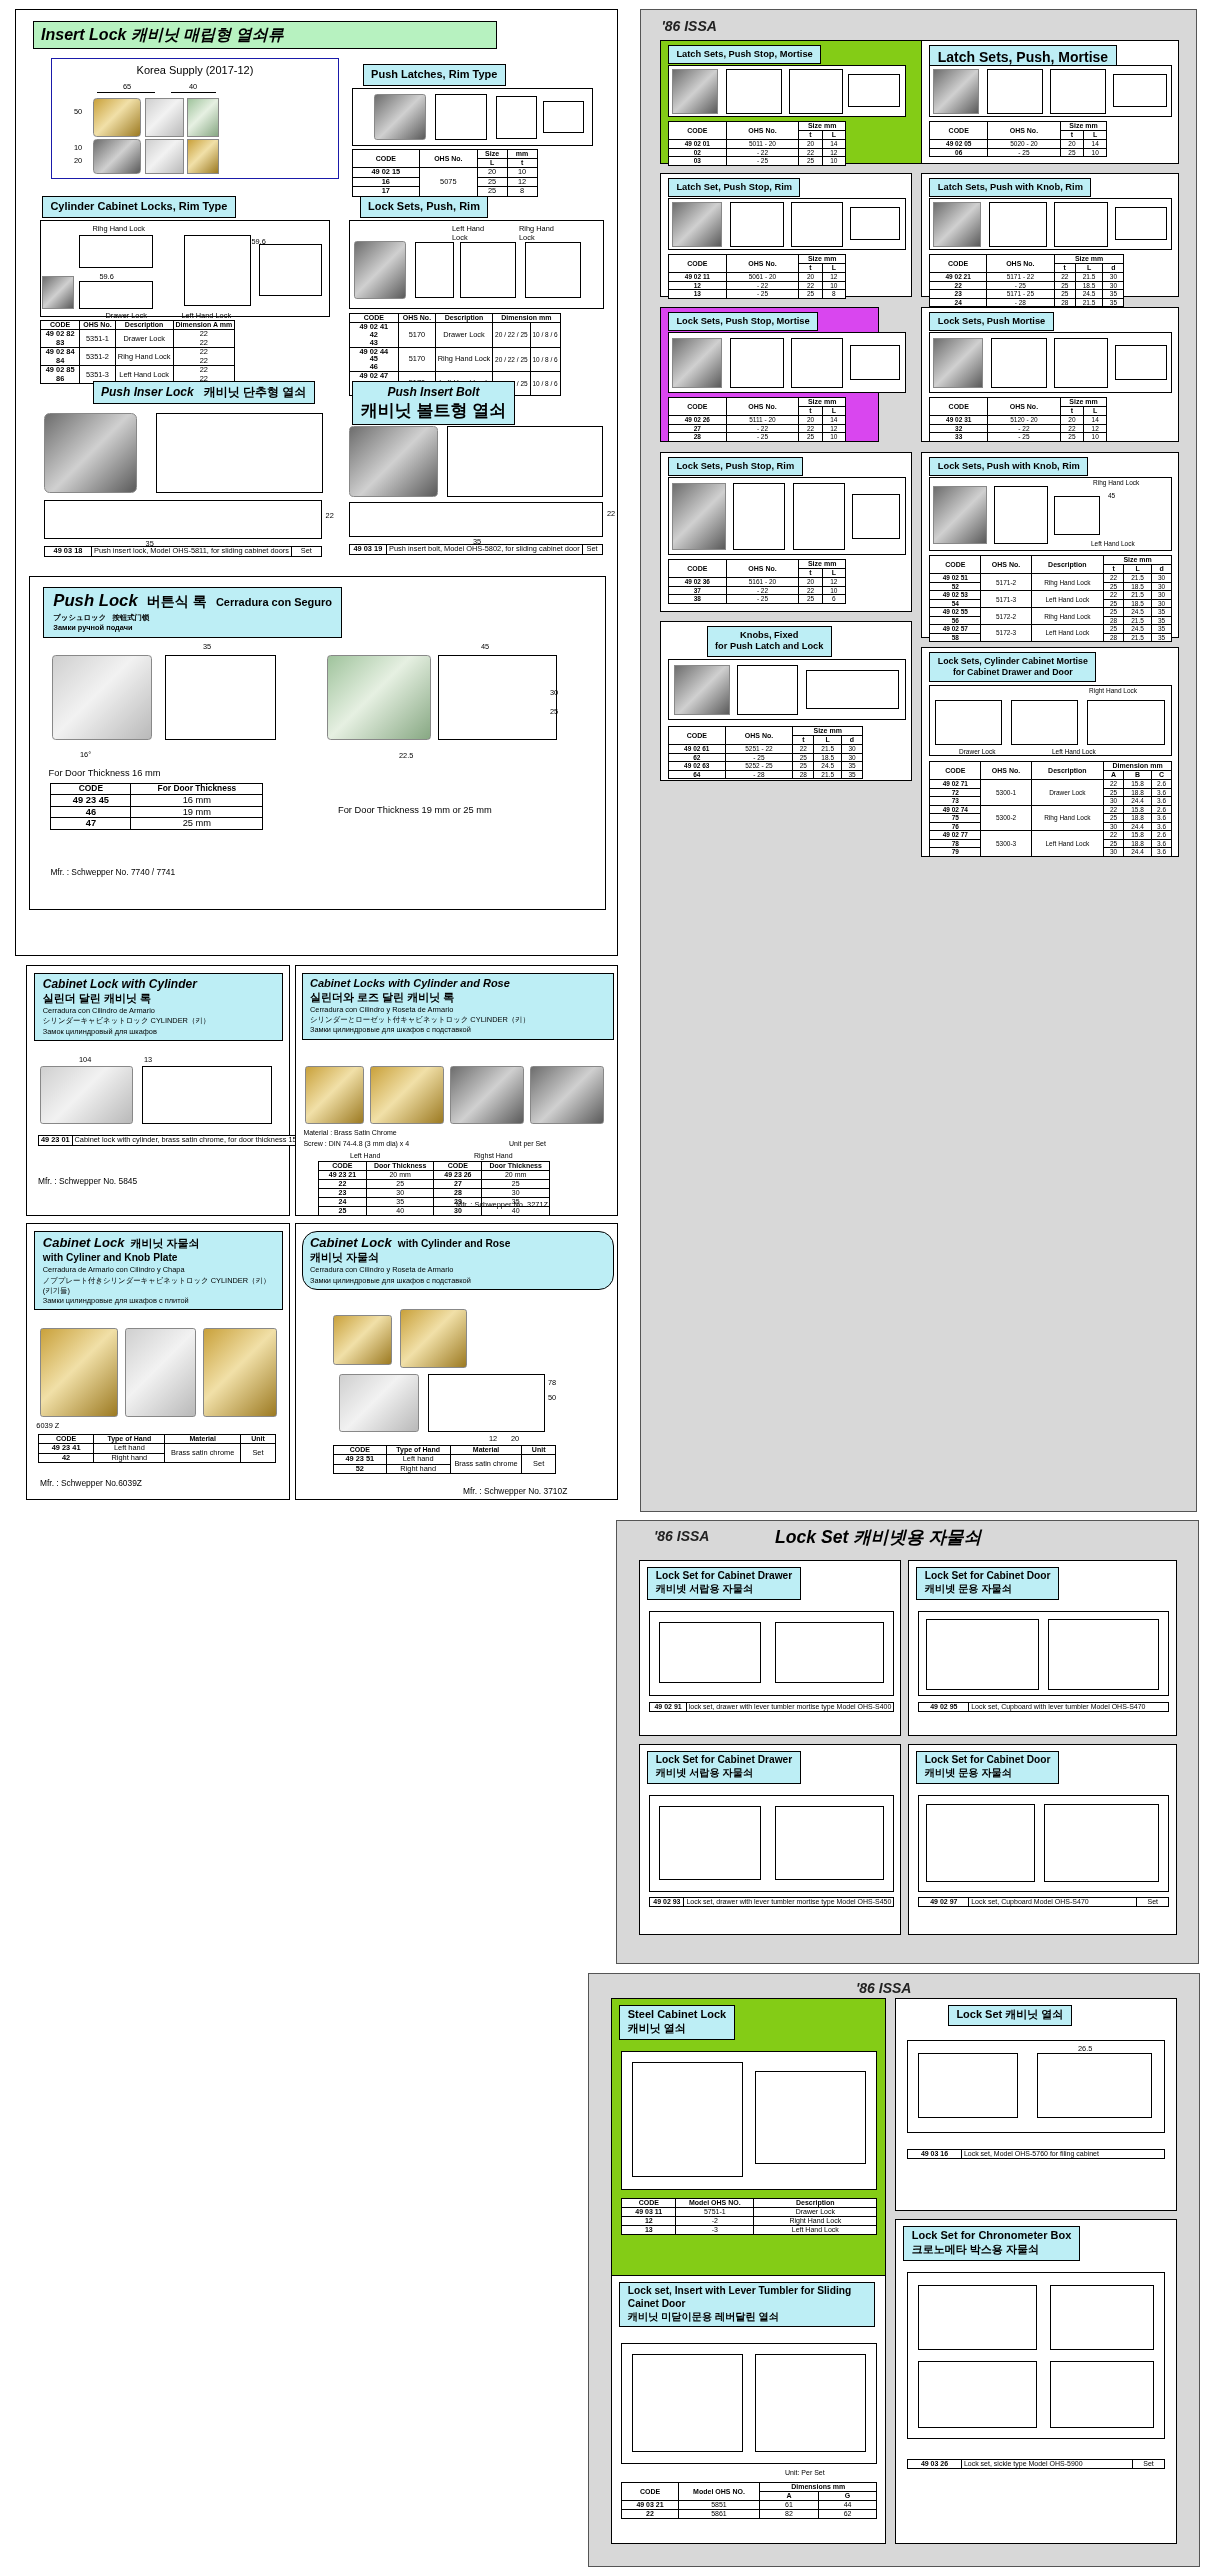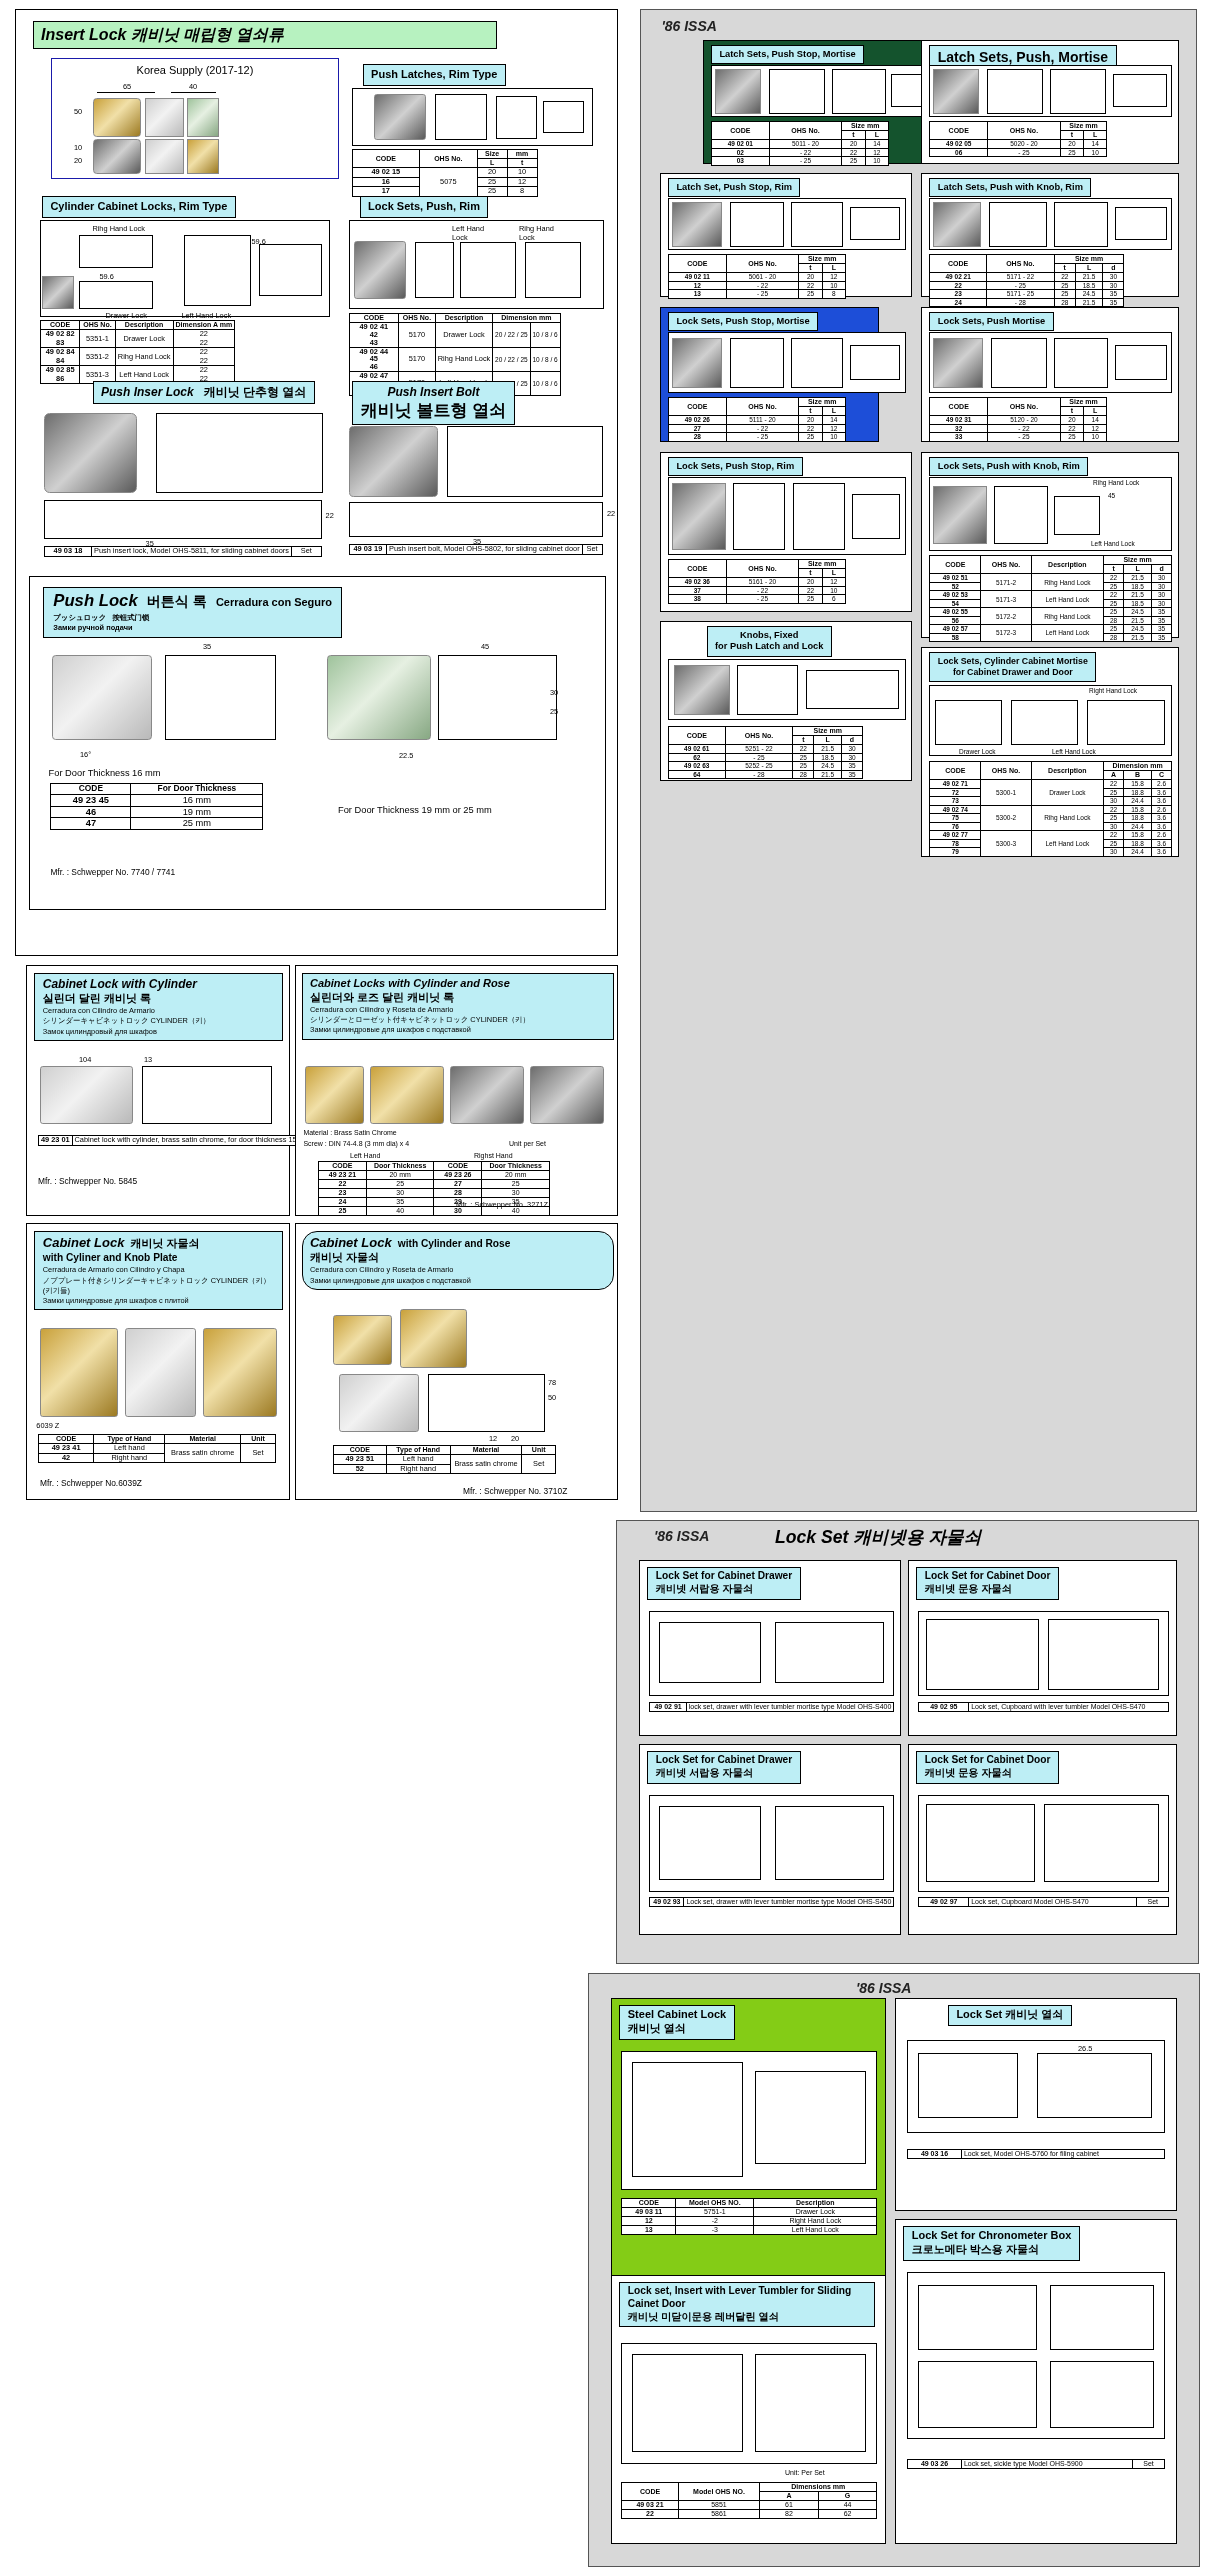--- a/index.html
+++ b/index.html
@@ -525,21 +525,21 @@
           <td>Right hand</td>
         </tr>
       </tbody>
     </table>
     <div class="mfr" style="left:167px; top:262px;">Mfr. : Schwepper No. 3710Z</div>
   </div>
 
   <div class="panel-gray" style="left:640px; top:9.3px; width:557px; height:1503px;">
     <div class="issa" style="position:absolute; left:20.4px; top:7.4px;">'86 ISSA</div>
 
-    <div class="panel" style="left:18.6px; top:30px; width:273px; height:124px; background:#14532d;margin-left:43px;">
+    <div class="panel" style="left:18.6px; top:30px; width:273px; height:124px; background:#84cc16;">
       <div class="hdr" style="position:absolute; left:7.4px; top:3.7px; font-size:9.3px;">Latch Sets, Push Stop, Mortise</div>
       <div class="sch" style="left:7.4px; top:24px; width:238px; height:52px;"></div>
       <div class="ph ph-dark" style="left:11px; top:28px; width:46px; height:45px;"></div>
       <div class="sch" style="left:65px; top:28px; width:56px; height:45px;"></div>
       <div class="sch" style="left:128px; top:28px; width:54px; height:45px;"></div>
       <div class="sch" style="left:187px; top:33px; width:52px; height:33px;"></div>
       <table class="t" style="position:absolute; left:7.4px; top:80px; width:178px; font-size:6.5px;">
         <thead>
           <tr>
             <th rowspan="2" style="width:46px;">CODE</th>
@@ -698,21 +698,21 @@
             <td class="code">24</td>
             <td>- 28</td>
             <td>28</td>
             <td>21.5</td>
             <td>35</td>
           </tr>
         </tbody>
       </table>
     </div>
 
-    <div class="panel" style="left:18.6px; top:297px; width:219px; height:135px; background:#1d4ed8;">
+    <div class="panel" style="left:18.6px; top:297px; width:219px; height:135px; background:#d946ef;">
       <div class="hdr" style="position:absolute; left:7.4px; top:3.7px; font-size:9.3px;">Lock Sets, Push Stop, Mortise</div>
       <div class="sch" style="left:7.4px; top:24px; width:238px; height:61px;"></div>
       <div class="ph ph-dark" style="left:11px; top:30px; width:50px; height:50px;"></div>
       <div class="sch" style="left:69px; top:30px; width:54px; height:50px;"></div>
       <div class="sch" style="left:130px; top:30px; width:52px; height:50px;"></div>
       <div class="sch" style="left:189px; top:37px; width:50px; height:35px;"></div>
       <table class="t" style="position:absolute; left:7.4px; top:89px; width:178px; font-size:6.5px;">
         <thead>
           <tr>
             <th rowspan="2" style="width:46px;">CODE</th>

